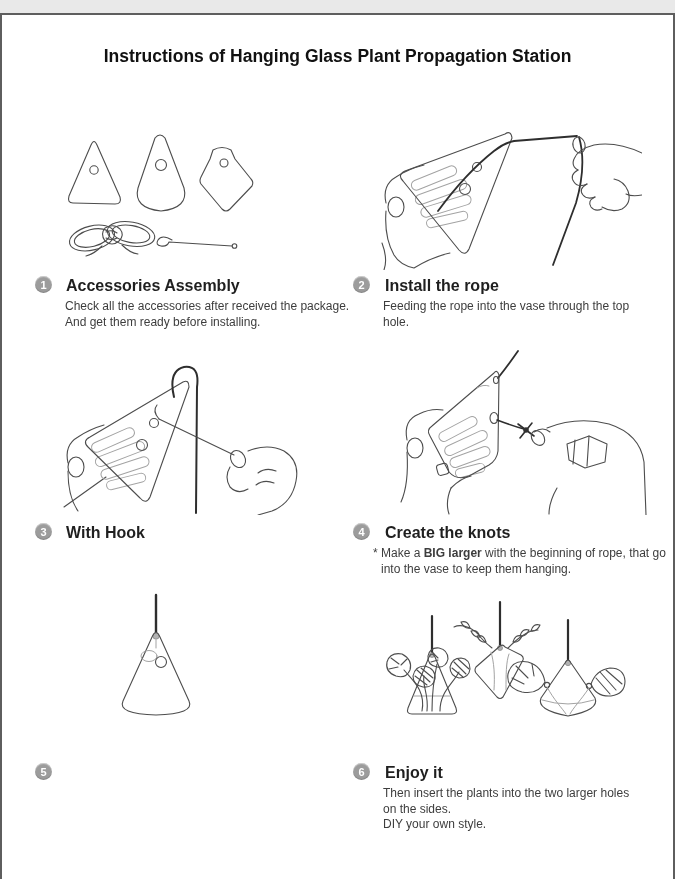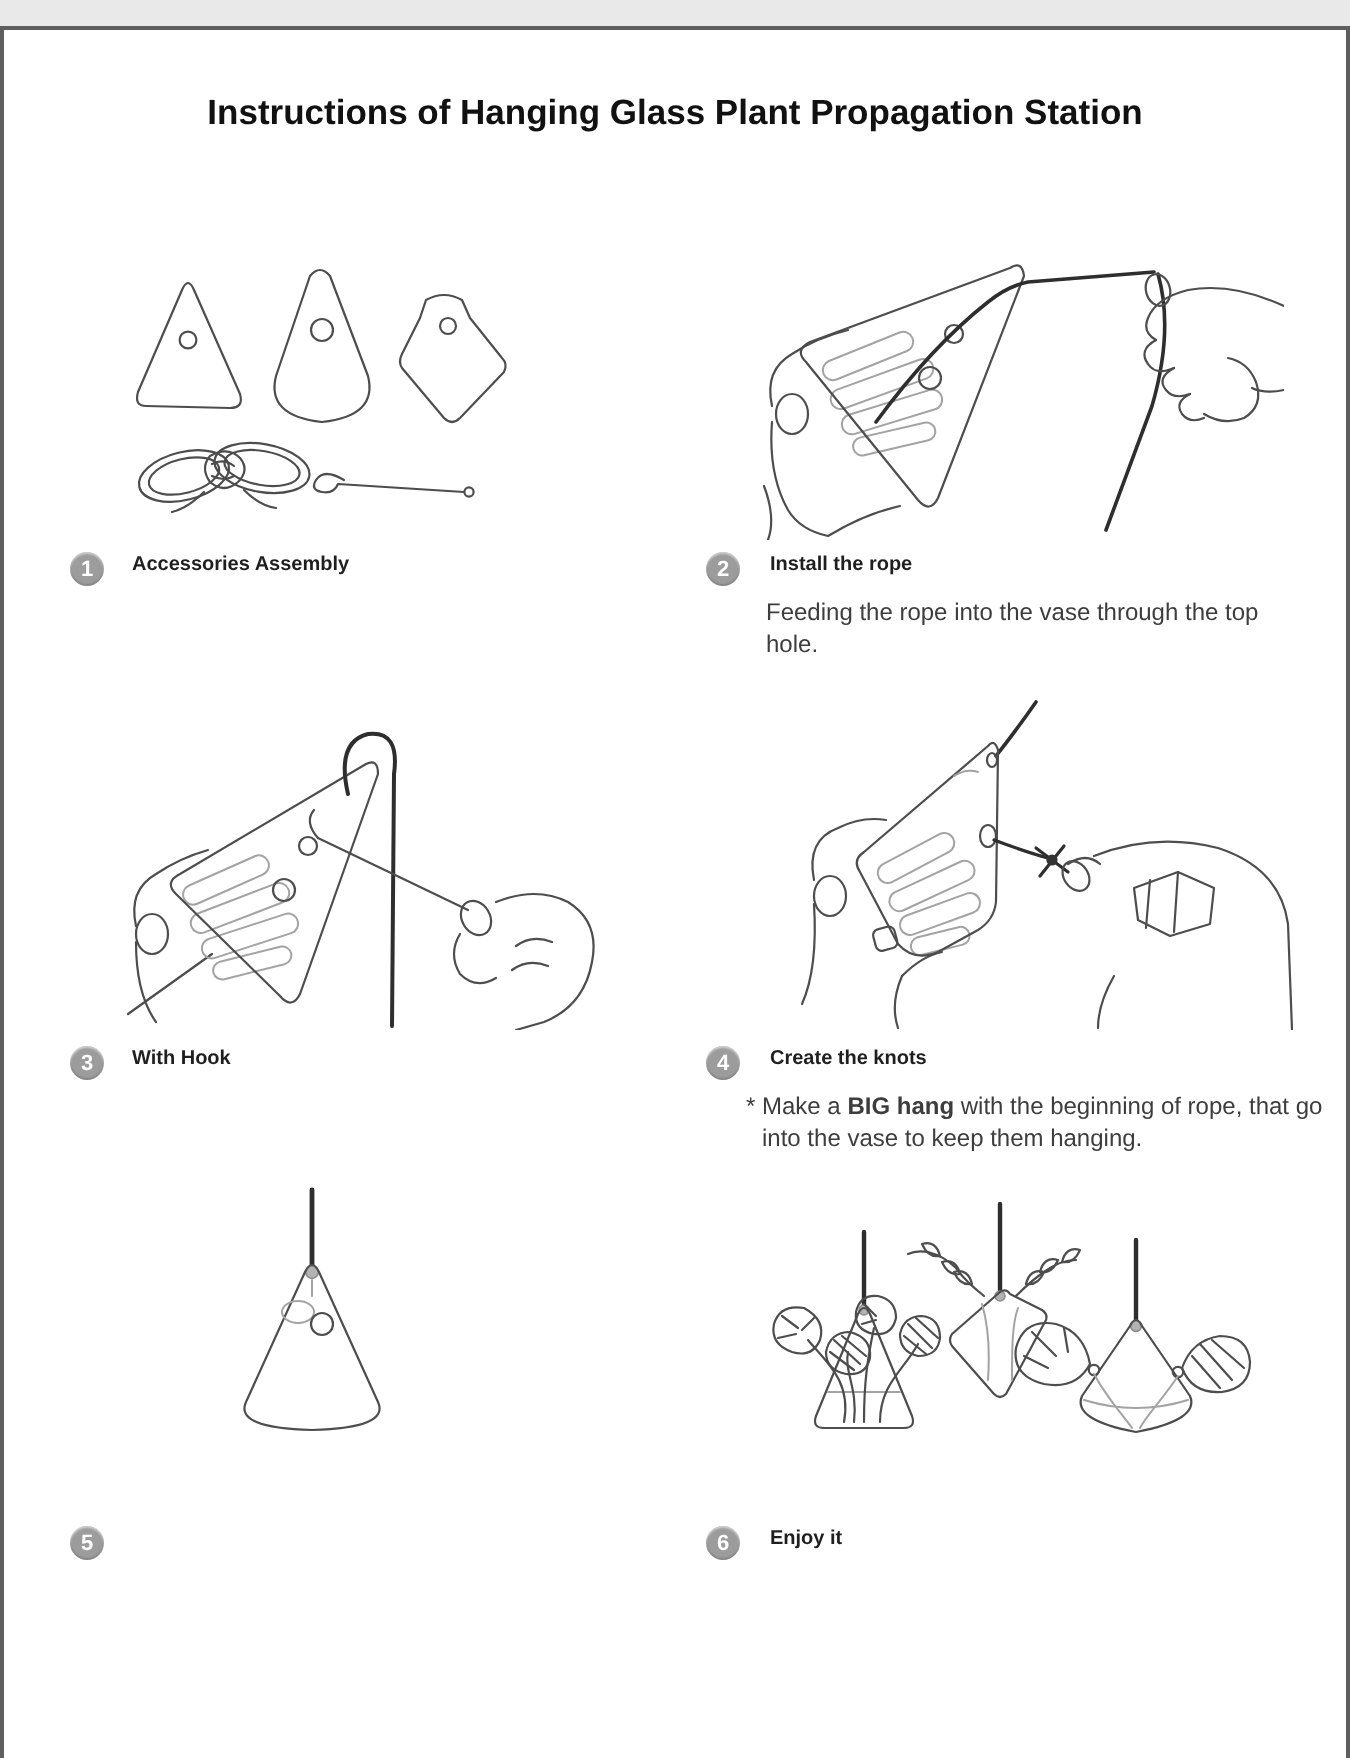--- a/index.html
+++ b/index.html
@@ -21,21 +21,21 @@
   }
   .badge{
     position:absolute;width:17px;height:17px;border-radius:50%;
     background:var(--badge,#9c9c9c);
     color:#fff;font-size:11px;font-weight:bold;
     display:flex;align-items:center;justify-content:center;
     box-shadow:inset 0 1px 1px rgba(255,255,255,.5), inset 0 -1px 1px rgba(0,0,0,.15);
   }
   .step-title{
     position:absolute;
-    font-size:10px;font-weight:bold;
+    font-size:16px;font-weight:bold;
     color:var(--heading,#1f1f1f);
     white-space:nowrap;
   }
   .step-body{
     position:absolute;
     font-size:12px;line-height:15.5px;
     color:var(--body,#3d3d3d);
     white-space:pre-line;
   }
   .hang{padding-left:8px;text-indent:-8px;}
@@ -109,20 +109,22 @@
       <path class="ln" d="M207,69 q-9,5 -4,11 q4,5 12,2"></path>
       <path class="ln" d="M215,82 q-8,4 -4,10 q4,5 11,2"></path>
       <path class="ln" d="M222,92 Q232,98 242,94 Q252,88 248,76 Q244,66 234,64"></path>
       <ellipse class="ln" cx="199" cy="30" rx="6" ry="8" transform="rotate(-15 199 30)"></ellipse>
       <path class="ln" d="M262,80 Q252,82 246,79"></path>
     </g>
   </svg>
 
   <div class="badge" style="left:33px;top:261px">1</div>
   <div class="step-title" style="left:64px;top:262px">Accessories Assembly</div>
+  <div class="step-body" style="left:63px;top:284px;width:285px">Check all the accessories after received the package.
+And get them ready before installing.</div>
 
   <div class="badge" style="left:351px;top:261px">2</div>
   <div class="step-title" style="left:383px;top:262px">Install the rope</div>
   <div class="step-body" style="left:381px;top:284px;width:275px">Feeding the rope into the vase through the top hole.</div>
 
   <svg class="fig" style="left:60px;top:340px" width="265" height="160" viewBox="0 0 265 160">
     <g>
       <path class="ln" d="M6,108 Q2,90 16,82 Q28,74 42,70"></path>
       <ellipse class="ln" cx="14" cy="112" rx="8" ry="10"></ellipse>
       <path class="ln" d="M6,116 Q6,142 16,156"></path>
@@ -189,21 +191,21 @@
       <path class="ln" d="M192,88 L190,118 M178,92 L176,116"></path>
       <path class="ln" d="M160,140 Q152,154 152,166"></path>
     </g>
   </svg>
 
   <div class="badge" style="left:33px;top:508px">3</div>
   <div class="step-title" style="left:64px;top:509px">With Hook</div>
 
   <div class="badge" style="left:351px;top:508px">4</div>
   <div class="step-title" style="left:383px;top:509px">Create the knots</div>
-  <div class="step-body hang" style="left:371px;top:531px;width:292px"><span>* Make a </span><b>BIG hang</b><span> with the beginning of rope, that go
+  <div class="step-body hang" style="left:371px;top:531px;width:292px"><span>* Make a </span><b>BIG larger</b><span> with the beginning of rope, that go
 into the vase to keep them hanging.</span></div>
 
   <svg class="fig" style="left:90px;top:578px" width="200" height="160" viewBox="0 0 200 160">
     <path class="cord" d="M64,2 L64,40"></path>
     <circle class="gknot" cx="64" cy="43" r="3.2"></circle>
     <path class="lt" d="M64,47 L64,55"></path>
     <g>
       <path class="ln" d="M60.5,43 Q64,36 67.5,43 L97,108 Q103,121 64,122 Q25,121 31,108 Z"></path>
       <ellipse class="lt" cx="57" cy="63" rx="8" ry="5.5"></ellipse>
       <circle class="ln" cx="69" cy="69" r="5.5"></circle>
@@ -261,14 +263,17 @@
         <path class="ln" d="M209,94 Q214,80 228,78 Q242,78 243,91 Q243,104 229,106 Q214,107 209,94 Z"></path>
         <path class="ln" d="M218,82 L234,100 M214,88 L228,104 M224,80 L240,94"></path>
       </g>
     </g>
   </svg>
 
   <div class="badge" style="left:33px;top:748px">5</div>
 
   <div class="badge" style="left:351px;top:748px">6</div>
   <div class="step-title" style="left:383px;top:749px">Enjoy it</div>
+  <div class="step-body" style="left:381px;top:771px;width:270px">Then insert the plants into the two larger holes
+on the sides.
+DIY your own style.</div>
 
 </div>
 
 </body></html>

